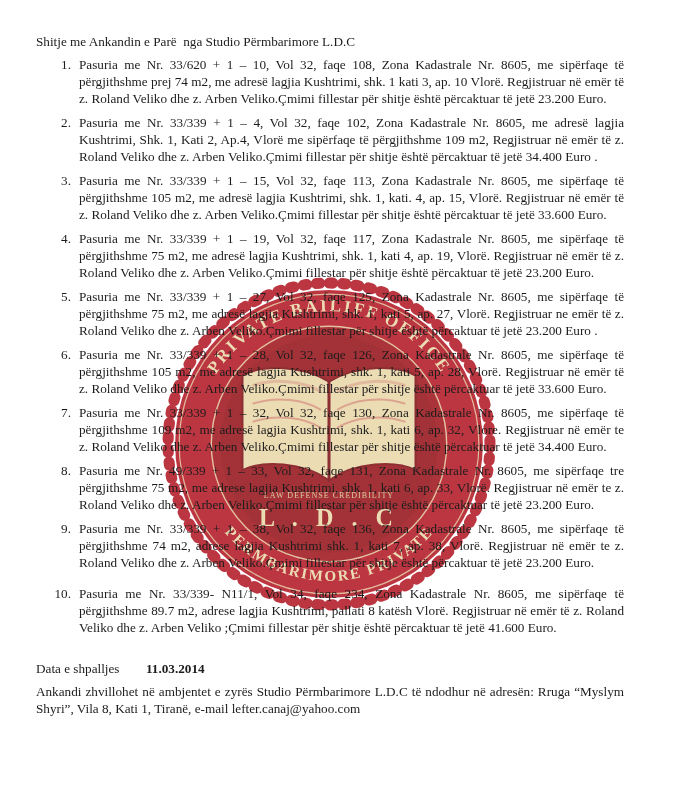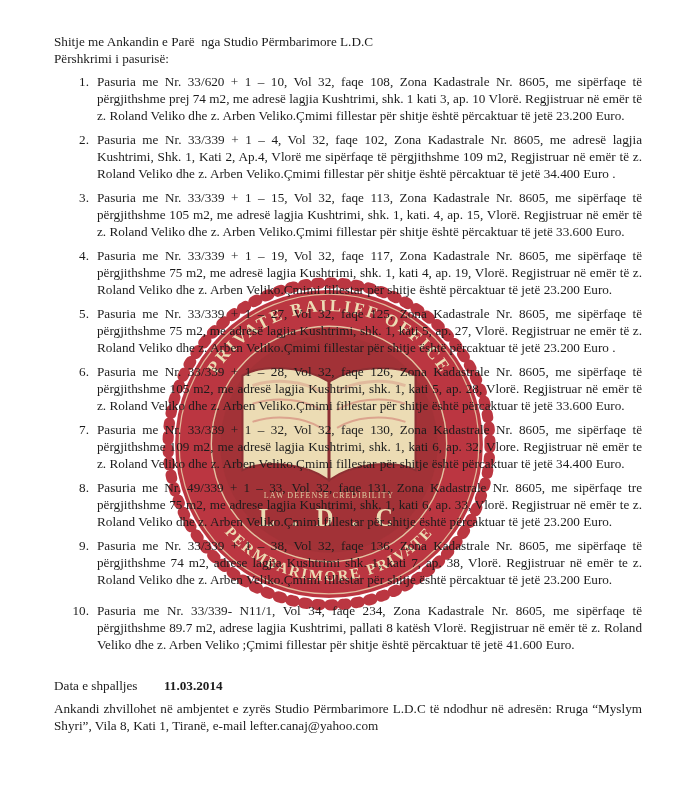--- a/index.html
+++ b/index.html
@@ -13,21 +13,21 @@
     color:#1c1c1c;
   }
   
   .seal {
     position:absolute; left:158px; top:273px;
     width:342px; height:342px;
     z-index:0; opacity:0.85;
   }
   
   .content {
-    position:absolute; left:54px; top:33px;
+    position:absolute; left:36px; top:33px;
     width:588px; z-index:1;
     font-size:13.2px; line-height:17px;
   }
   .title, .subtitle { white-space:pre-wrap; }
   .prop-list { margin-top:6px; }
   .item {
     position:relative;
     padding-left:43px;
     margin-bottom:7px;
     text-align:justify;
@@ -87,21 +87,20 @@
       <path d="M246 148 C 222 140, 194 144, 178 154" fill="none" stroke="#b0142055" stroke-width="2"></path>
       <line x1="170" y1="108" x2="170" y2="206" stroke="#7a0b10" stroke-width="3"></line>
     </g>
 
     <text x="170" y="224" text-anchor="middle" font-size="8" fill="#d9c492" letter-spacing="1">LAW DEFENSE CREDIBILITY</text>
     <text x="170" y="252" text-anchor="middle" font-size="24" font-weight="bold" fill="#e9d6a8" letter-spacing="6">L . D . C</text>
   </svg>
 
   <div class="content">
     <div class="title">Shitje me Ankandin e Parë  nga Studio Përmbarimore L.D.C</div>
-    <div class="subtitle">Përshkrimi i pasurisë:</div>
 
     <div class="prop-list">
         <div class="item"><span class="num">1.</span><span>Pasuria me Nr. 33/620 + 1 – 10, Vol 32, faqe 108, Zona Kadastrale Nr. 8605, me sipërfaqe të përgjithshme prej 74 m2, me adresë lagjia Kushtrimi, shk. 1 kati 3, ap. 10 Vlorë. Regjistruar në emër të z. Roland Veliko dhe z. Arben Veliko.Çmimi fillestar për shitje është përcaktuar të jetë 23.200 Euro.</span></div>
         <div class="item"><span class="num">2.</span><span>Pasuria me Nr. 33/339 + 1 – 4, Vol 32, faqe 102, Zona Kadastrale Nr. 8605, me adresë lagjia Kushtrimi, Shk. 1, Kati 2, Ap.4, Vlorë me sipërfaqe të përgjithshme 109 m2, Regjistruar në emër të z. Roland Veliko dhe z. Arben Veliko.Çmimi fillestar për shitje është përcaktuar të jetë 34.400 Euro .</span></div>
         <div class="item"><span class="num">3.</span><span>Pasuria me Nr. 33/339 + 1 – 15, Vol 32, faqe 113, Zona Kadastrale Nr. 8605, me sipërfaqe të përgjithshme 105 m2, me adresë lagjia Kushtrimi, shk. 1, kati. 4, ap. 15, Vlorë. Regjistruar në emër të z. Roland Veliko dhe z. Arben Veliko.Çmimi fillestar për shitje është përcaktuar të jetë 33.600 Euro.</span></div>
         <div class="item"><span class="num">4.</span><span>Pasuria me Nr. 33/339 + 1 – 19, Vol 32, faqe 117, Zona Kadastrale Nr. 8605, me sipërfaqe të përgjithshme 75 m2, me adresë lagjia Kushtrimi, shk. 1, kati 4, ap. 19, Vlorë. Regjistruar në emër të z. Roland Veliko dhe z. Arben Veliko.Çmimi fillestar për shitje është përcaktuar të jetë 23.200 Euro.</span></div>
         <div class="item"><span class="num">5.</span><span>Pasuria me Nr. 33/339 + 1 – 27, Vol 32, faqe 125, Zona Kadastrale Nr. 8605, me sipërfaqe të përgjithshme 75 m2, me adresë lagjia Kushtrimi, shk. 1, kati 5, ap. 27, Vlorë. Regjistruar ne emër të z. Roland Veliko dhe z. Arben Veliko.Çmimi fillestar për shitje është përcaktuar të jetë 23.200 Euro .</span></div>
         <div class="item"><span class="num">6.</span><span>Pasuria me Nr. 33/339 + 1 – 28, Vol 32, faqe 126, Zona Kadastrale Nr. 8605, me sipërfaqe të përgjithshme 105 m2, me adresë lagjia Kushtrimi, shk. 1, kati 5, ap. 28, Vlorë. Regjistruar në emër të z. Roland Veliko dhe z. Arben Veliko.Çmimi fillestar për shitje është përcaktuar të jetë 33.600 Euro.</span></div>
         <div class="item"><span class="num">7.</span><span>Pasuria me Nr. 33/339 + 1 – 32, Vol 32, faqe 130, Zona Kadastrale Nr. 8605, me sipërfaqe të përgjithshme 109 m2, me adresë lagjia Kushtrimi, shk. 1, kati 6, ap. 32, Vlore. Regjistruar në emër te z. Roland Veliko dhe z. Arben Veliko.Çmimi fillestar për shitje është përcaktuar të jetë 34.400 Euro.</span></div>
         <div class="item"><span class="num">8.</span><span>Pasuria me Nr. 49/339 + 1 – 33, Vol 32, faqe 131, Zona Kadastrale Nr. 8605, me sipërfaqe tre përgjithshme 75 m2, me adrese lagjia Kushtrimi, shk. 1, kati 6, ap. 33, Vlorë. Regjistruar në emër te z. Roland Veliko dhe z. Arben Veliko.Çmimi fillestar për shitje është përcaktuar të jetë 23.200 Euro.</span></div>

